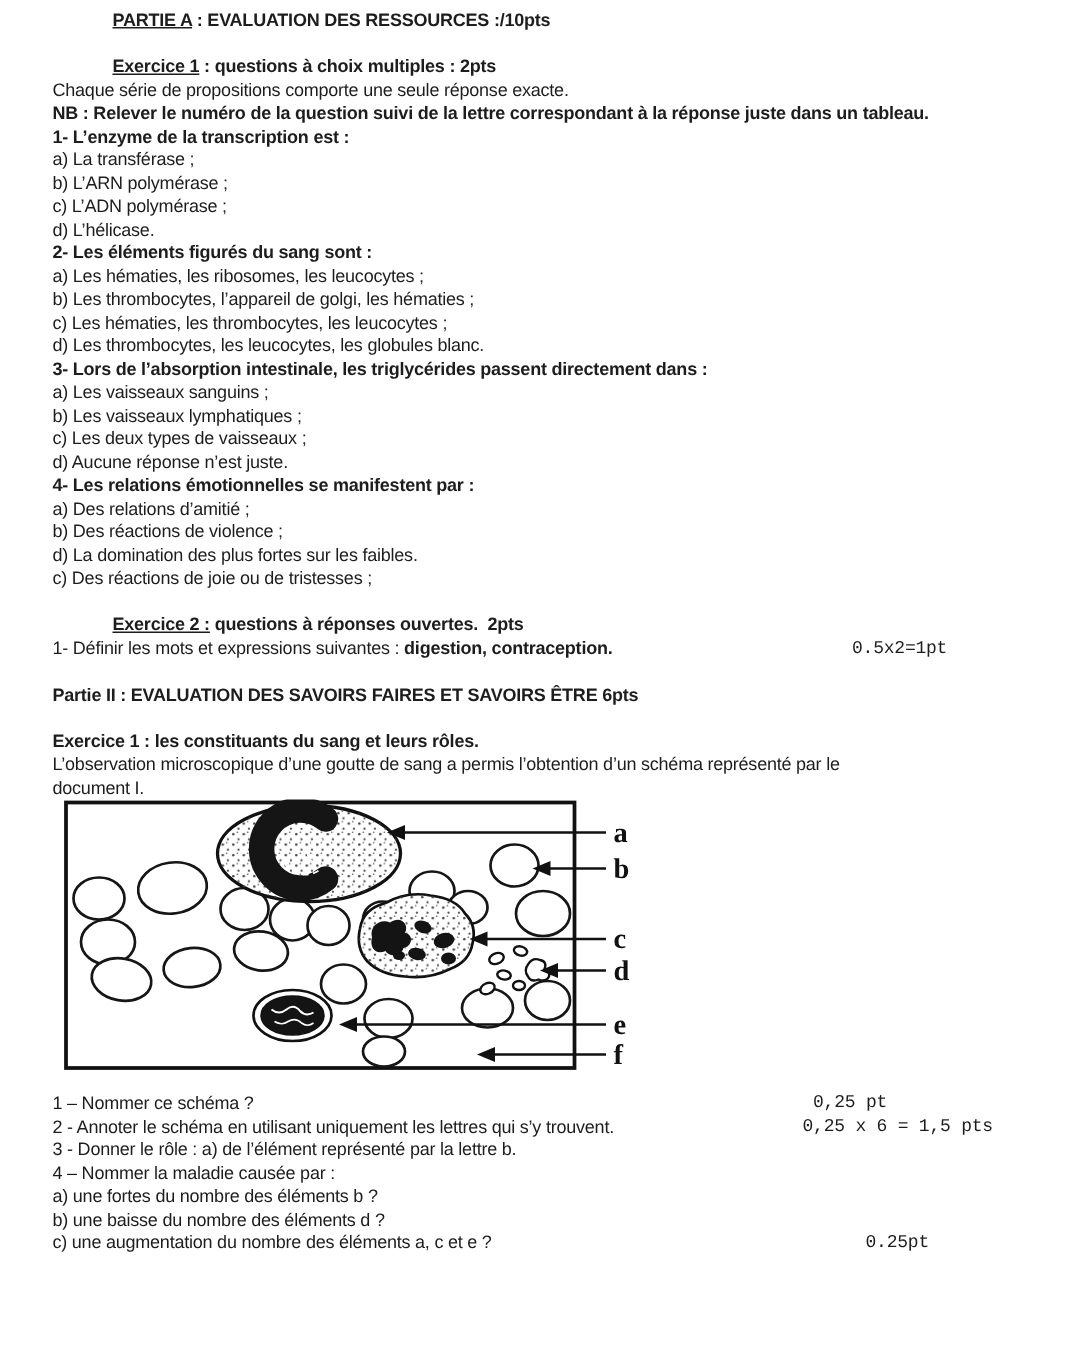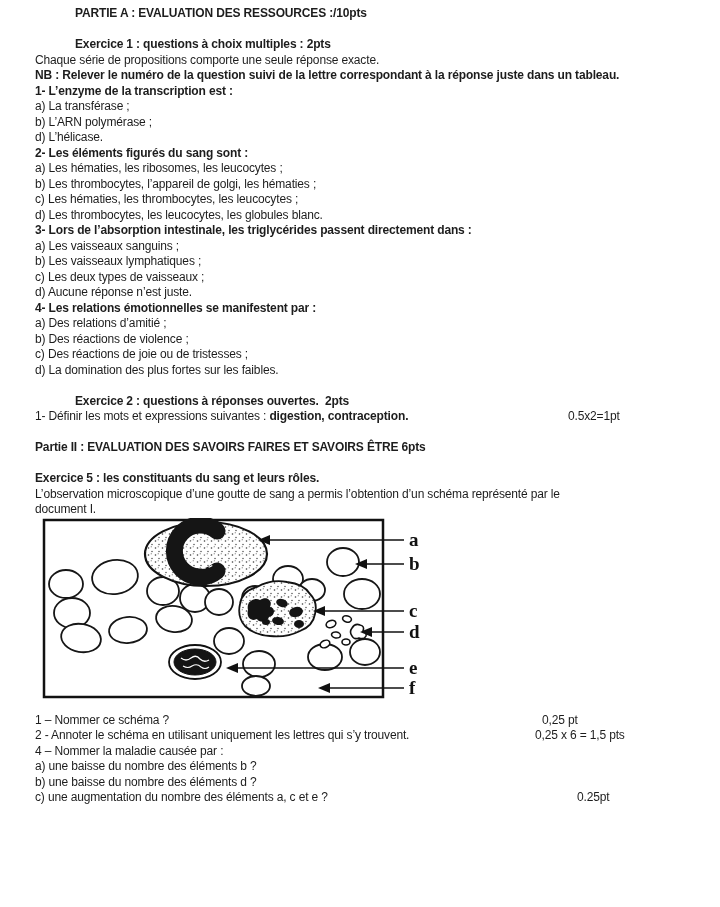--- a/index.html
+++ b/index.html
@@ -2,67 +2,68 @@
 <html><head>
 <meta charset="utf-8">
 <style>
   html,body{margin:0;padding:0;background:#ffffff;}
   body{width:720px;height:907px;overflow:hidden;
        font-family:"Liberation Sans",sans-serif;font-size:12px;line-height:15.5px;
        color:#1d1d1d;letter-spacing:-0.15px;}
   .doc{padding:6px 24px 0 35px;}
   .ln{position:relative;white-space:pre;}
   .b{font-weight:bold;}
-  .u{padding-left:40px;}
+  .u{text-decoration:underline;padding-left:40px;}
   .mt{margin-top:15.5px;}
-  .pts{position:absolute;top:0;white-space:pre;}
+  .pts{position:absolute;top:0;white-space:pre;font-family:Liberation Mono, monospace;}
   .fig{margin:0 0 0 0;height:190px;}
   svg text{font-family:"Liberation Serif",serif;font-weight:bold;font-size:19px;fill:#111;}
 </style>
 </head>
 <body>
 
 <div class="doc">
 
   <div class="ln b"><span class="u">PARTIE A</span><span> : EVALUATION DES RESSOURCES :/10pts</span></div>
 
 
   <div class="ln b mt"><span class="u">Exercice 1</span><span> : questions à choix multiples : 2pts</span></div>
   <div class="ln">Chaque série de propositions comporte une seule réponse exacte.</div>
   <div class="ln b">NB : Relever le numéro de la question suivi de la lettre correspondant à la réponse juste dans un tableau.</div>
 
   <div class="ln b">1- L’enzyme de la transcription est :</div>
   <div class="ln">a) La transférase ;</div>
   <div class="ln">b) L’ARN polymérase ;</div>
+  <div class="ln">c) L’ADN polymérase ;</div>
   <div class="ln">d) L’hélicase.</div>
 
   <div class="ln b">2- Les éléments figurés du sang sont :</div>
   <div class="ln">a) Les hématies, les ribosomes, les leucocytes ;</div>
   <div class="ln">b) Les thrombocytes, l’appareil de golgi, les hématies ;</div>
   <div class="ln">c) Les hématies, les thrombocytes, les leucocytes ;</div>
   <div class="ln">d) Les thrombocytes, les leucocytes, les globules blanc.</div>
 
   <div class="ln b">3- Lors de l’absorption intestinale, les triglycérides passent directement dans :</div>
   <div class="ln">a) Les vaisseaux sanguins ;</div>
   <div class="ln">b) Les vaisseaux lymphatiques ;</div>
   <div class="ln">c) Les deux types de vaisseaux ;</div>
   <div class="ln">d) Aucune réponse n’est juste.</div>
 
   <div class="ln b">4- Les relations émotionnelles se manifestent par :</div>
   <div class="ln">a) Des relations d’amitié ;</div>
   <div class="ln">b) Des réactions de violence ;</div>
+  <div class="ln">d) La domination des plus fortes sur les faibles.</div>
   <div class="ln">c) Des réactions de joie ou de tristesses ;</div>
-  <div class="ln">d) La domination des plus fortes sur les faibles.</div>
 
   <div class="ln b mt"><span class="u">Exercice 2 :</span><span> questions à réponses ouvertes.  2pts</span></div>
   <div class="ln"><span>1- Définir les mots et expressions suivantes : </span><span class="b">digestion, contraception.</span><span class="pts" style="left:533px">0.5x2=1pt</span></div>
 
   <div class="ln b mt">Partie II : EVALUATION DES SAVOIRS FAIRES ET SAVOIRS ÊTRE 6pts</div>
 
-  <div class="ln b mt">Exercice 5 : les constituants du sang et leurs rôles.</div>
+  <div class="ln b mt">Exercice 1 : les constituants du sang et leurs rôles.</div>
   <div class="ln">L’observation microscopique d’une goutte de sang a permis l’obtention d’un schéma représenté par le</div>
   <div class="ln">document I.</div>
 
   <div class="fig">
     <svg width="440" height="190" viewBox="0 0 440 190">
       <defs>
         <pattern id="stip" width="7" height="7" patternUnits="userSpaceOnUse">
           <circle cx="1.5" cy="2" r="0.8" fill="#3a3a3a"></circle>
           <circle cx="5" cy="5.5" r="0.7" fill="#3a3a3a"></circle>
           <circle cx="4.2" cy="0.8" r="0.5" fill="#3a3a3a"></circle>
@@ -151,18 +152,19 @@
       <text x="374" y="52">b</text>
       <text x="374" y="99">c</text>
       <text x="374" y="120">d</text>
       <text x="374" y="156">e</text>
       <text x="374" y="176">f</text>
     </svg>
   </div>
 
   <div class="ln" style="margin-top:5px"><span>1 – Nommer ce schéma ?</span><span class="pts" style="left:507px">0,25 pt</span></div>
   <div class="ln"><span>2 - Annoter le schéma en utilisant uniquement les lettres qui s’y trouvent.</span><span class="pts" style="left:500px">0,25 x 6 = 1,5 pts</span></div>
+  <div class="ln"><span>3 - Donner le rôle : a) de l’élément représenté par la lettre b.</span></div>
   <div class="ln"><span>4 – Nommer la maladie causée par :</span></div>
-  <div class="ln"><span>a) une baisse du nombre des éléments b ?</span></div>
+  <div class="ln"><span>a) une fortes du nombre des éléments b ?</span></div>
   <div class="ln"><span>b) une baisse du nombre des éléments d ?</span></div>
   <div class="ln"><span>c) une augmentation du nombre des éléments a, c et e ?</span><span class="pts" style="left:542px">0.25pt</span></div>
 
 </div>
 
 </body></html>

